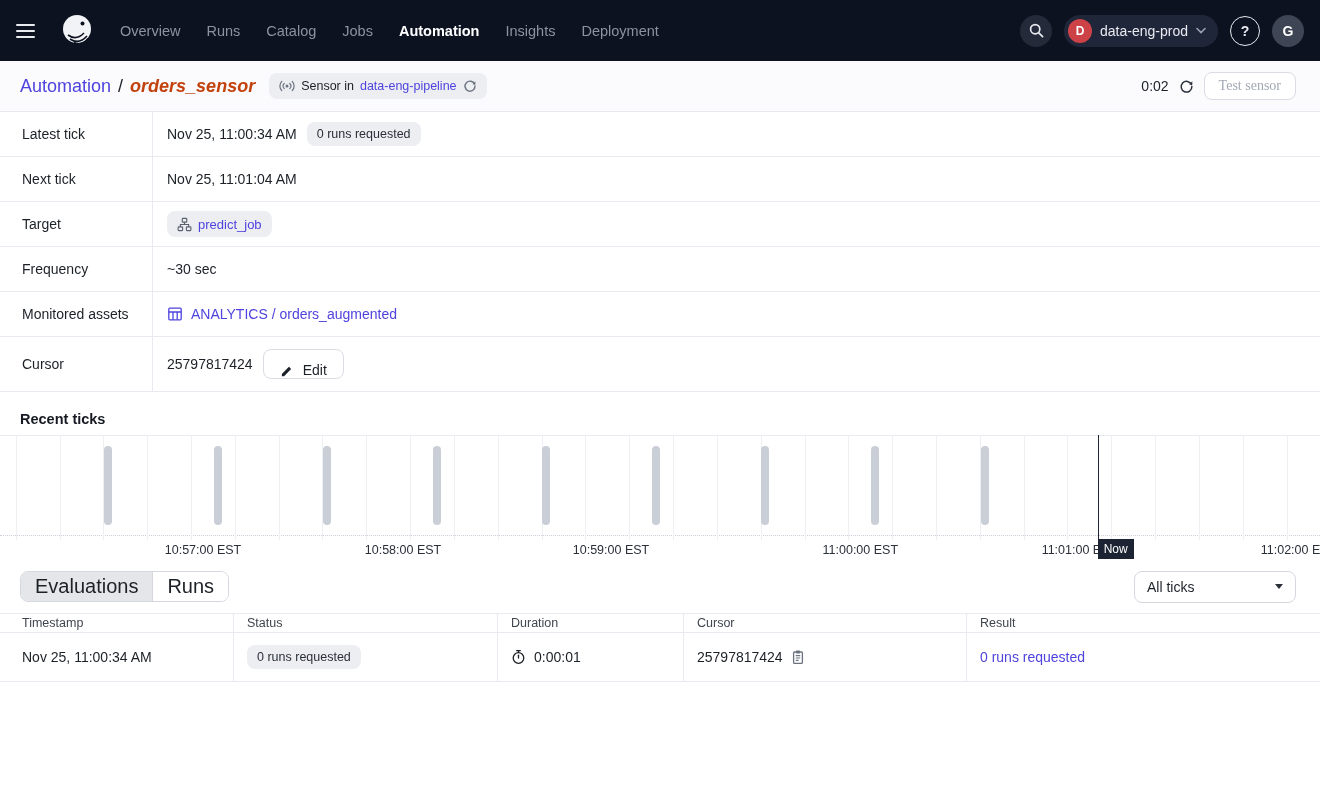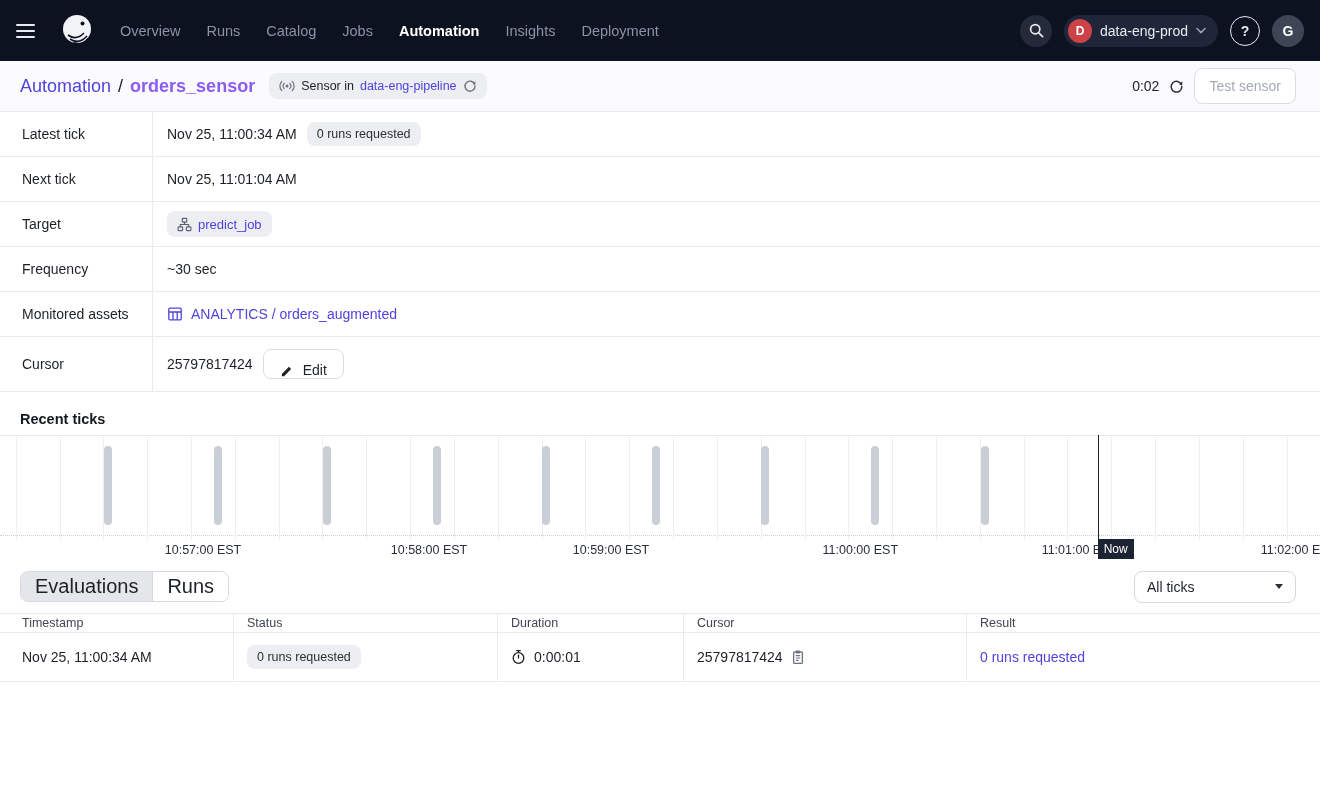--- a/index.html
+++ b/index.html
@@ -20,28 +20,28 @@
   .deploy-pill { height:32px; background:#20263a; border-radius:16px; display:flex; align-items:center; gap:8px; padding:0 12px 0 4px; cursor:pointer; }
   .deploy-dot { width:24px; height:24px; border-radius:50%; background:#cd4247; color:#fff; font-size:12px; font-weight:700; display:flex; align-items:center; justify-content:center; }
   .deploy-name { color:#e8eaf0; font-size:14px; }
   .help-circle { width:30px; height:30px; border-radius:50%; border:1.8px solid #e8eaf0; color:#e8eaf0; font-size:14px; font-weight:700; display:flex; align-items:center; justify-content:center; cursor:pointer; }
   .avatar { width:32px; height:32px; border-radius:50%; background:#3e4554; color:#fff; font-size:14px; font-weight:600; display:flex; align-items:center; justify-content:center; cursor:pointer; }
 
   
   .pagehead { height:51px; background:#fbfbfd; border-bottom:1px solid #e6e8ee; display:flex; align-items:center; padding:0 24px 0 20px; }
   .crumb-link { color:#4f43dd; font-size:18px; text-decoration:none; cursor:pointer; }
   .crumb-sep { color:#1c2127; font-size:18px; margin:0 7px; }
-  .crumb-current { color:#8b5cf6; font-size:18px; font-weight:700; }
+  .crumb-current { color:#c2410c; font-size:18px; font-weight:700;font-style:italic; }
   .sensor-badge { margin-left:14px; background:#eceef2; border-radius:8px; height:26px; display:flex; align-items:center; gap:6px; padding:0 10px; font-size:12.5px; color:#1c2127; }
   .sensor-badge a { color:#4f43dd; text-decoration:none; cursor:pointer; }
   .head-right { margin-left:auto; display:flex; align-items:center; gap:10px; }
   .timer { font-size:14px; color:#1c2127; }
   .btn { background:#fff; border:1px solid #d9dce3; border-radius:8px; font-size:14px; color:#1c2127; cursor:pointer; font-family:inherit; }
   .btn.disabled { color:#a3a9b4; }
-  .test-btn { height:36px; padding:0 14px; }
+  .test-btn { height:28px; padding:0 14px;font-family:Liberation Serif, serif; }
 
   
   .props { }
   .prop-row { display:flex; border-bottom:1px solid #e8eaef; align-items:center; min-height:45px; }
   .prop-label { width:153px; flex:0 0 153px; align-self:stretch; border-right:1px solid #e8eaef; display:flex; align-items:center; padding-left:22px; font-size:14px; color:#1c2127; }
   .prop-value { display:flex; align-items:center; gap:10px; padding-left:14px; font-size:14px; color:#1c2127; }
   .pill { background:#eceef2; border-radius:8px; height:24px; display:inline-flex; align-items:center; padding:0 10px; font-size:12.5px; color:#2a2f39; }
   .pill-link { background:#eceef2; border-radius:8px; height:26px; display:inline-flex; align-items:center; gap:6px; padding:0 10px; font-size:13px; color:#4f43dd; text-decoration:none; cursor:pointer; }
   .row-tall { min-height:55px; }
   .toggle { width:30px; height:16px; border-radius:9px; background:#4f43dd; position:relative; cursor:pointer; }
@@ -262,21 +262,21 @@
       <div class="tickbar" title="10:56:34 — 0 runs requested" style="left: 104.1px; background: rgb(201, 206, 215);"></div>
       <div class="tickbar" title="10:57:04 — 0 runs requested" style="left: 213.6px; background: rgb(201, 206, 215);"></div>
       <div class="tickbar" title="10:57:34 — 0 runs requested" style="left: 323.2px; background: rgb(201, 206, 215);"></div>
       <div class="tickbar" title="10:58:04 — 0 runs requested" style="left: 432.7px; background: rgb(201, 206, 215);"></div>
       <div class="tickbar" title="10:58:34 — 0 runs requested" style="left: 542.3px; background: rgb(201, 206, 215);"></div>
       <div class="tickbar" title="10:59:04 — 0 runs requested" style="left: 651.8px; background: rgb(201, 206, 215);"></div>
       <div class="tickbar" title="10:59:34 — 0 runs requested" style="left: 761.4px; background: rgb(201, 206, 215);"></div>
       <div class="tickbar" title="11:00:04 — 0 runs requested" style="left: 870.9px; background: rgb(201, 206, 215);"></div>
       <div class="tickbar" title="11:00:34 — 0 runs requested" style="left: 980.5px; background: rgb(201, 206, 215);"></div>
       <div class="axis-label" style="left: 203px;">10:57:00 EST</div>
-      <div class="axis-label" style="left: 429px; text-align: right;">10:58:00 EST</div>
+      <div class="axis-label" style="left: 403px; text-align: right;">10:58:00 EST</div>
       <div class="axis-label" style="left: 611px;">10:59:00 EST</div>
       <div class="axis-label" style="left: 860.3px;">11:00:00 EST</div>
       <div class="axis-label" style="left: 1079.4px;">11:01:00 EST</div>
       <div class="axis-label" style="left: 1298.5px;">11:02:00 EST</div>
       <div class="now-line" style="left: 1097.7px; background: rgb(28, 35, 51);"></div>
       <div class="now-badge" style="left: 1097.7px; background: rgb(28, 35, 51);">Now</div>
     </div>
 
   <div class="listbar">
     <div class="segmented">

